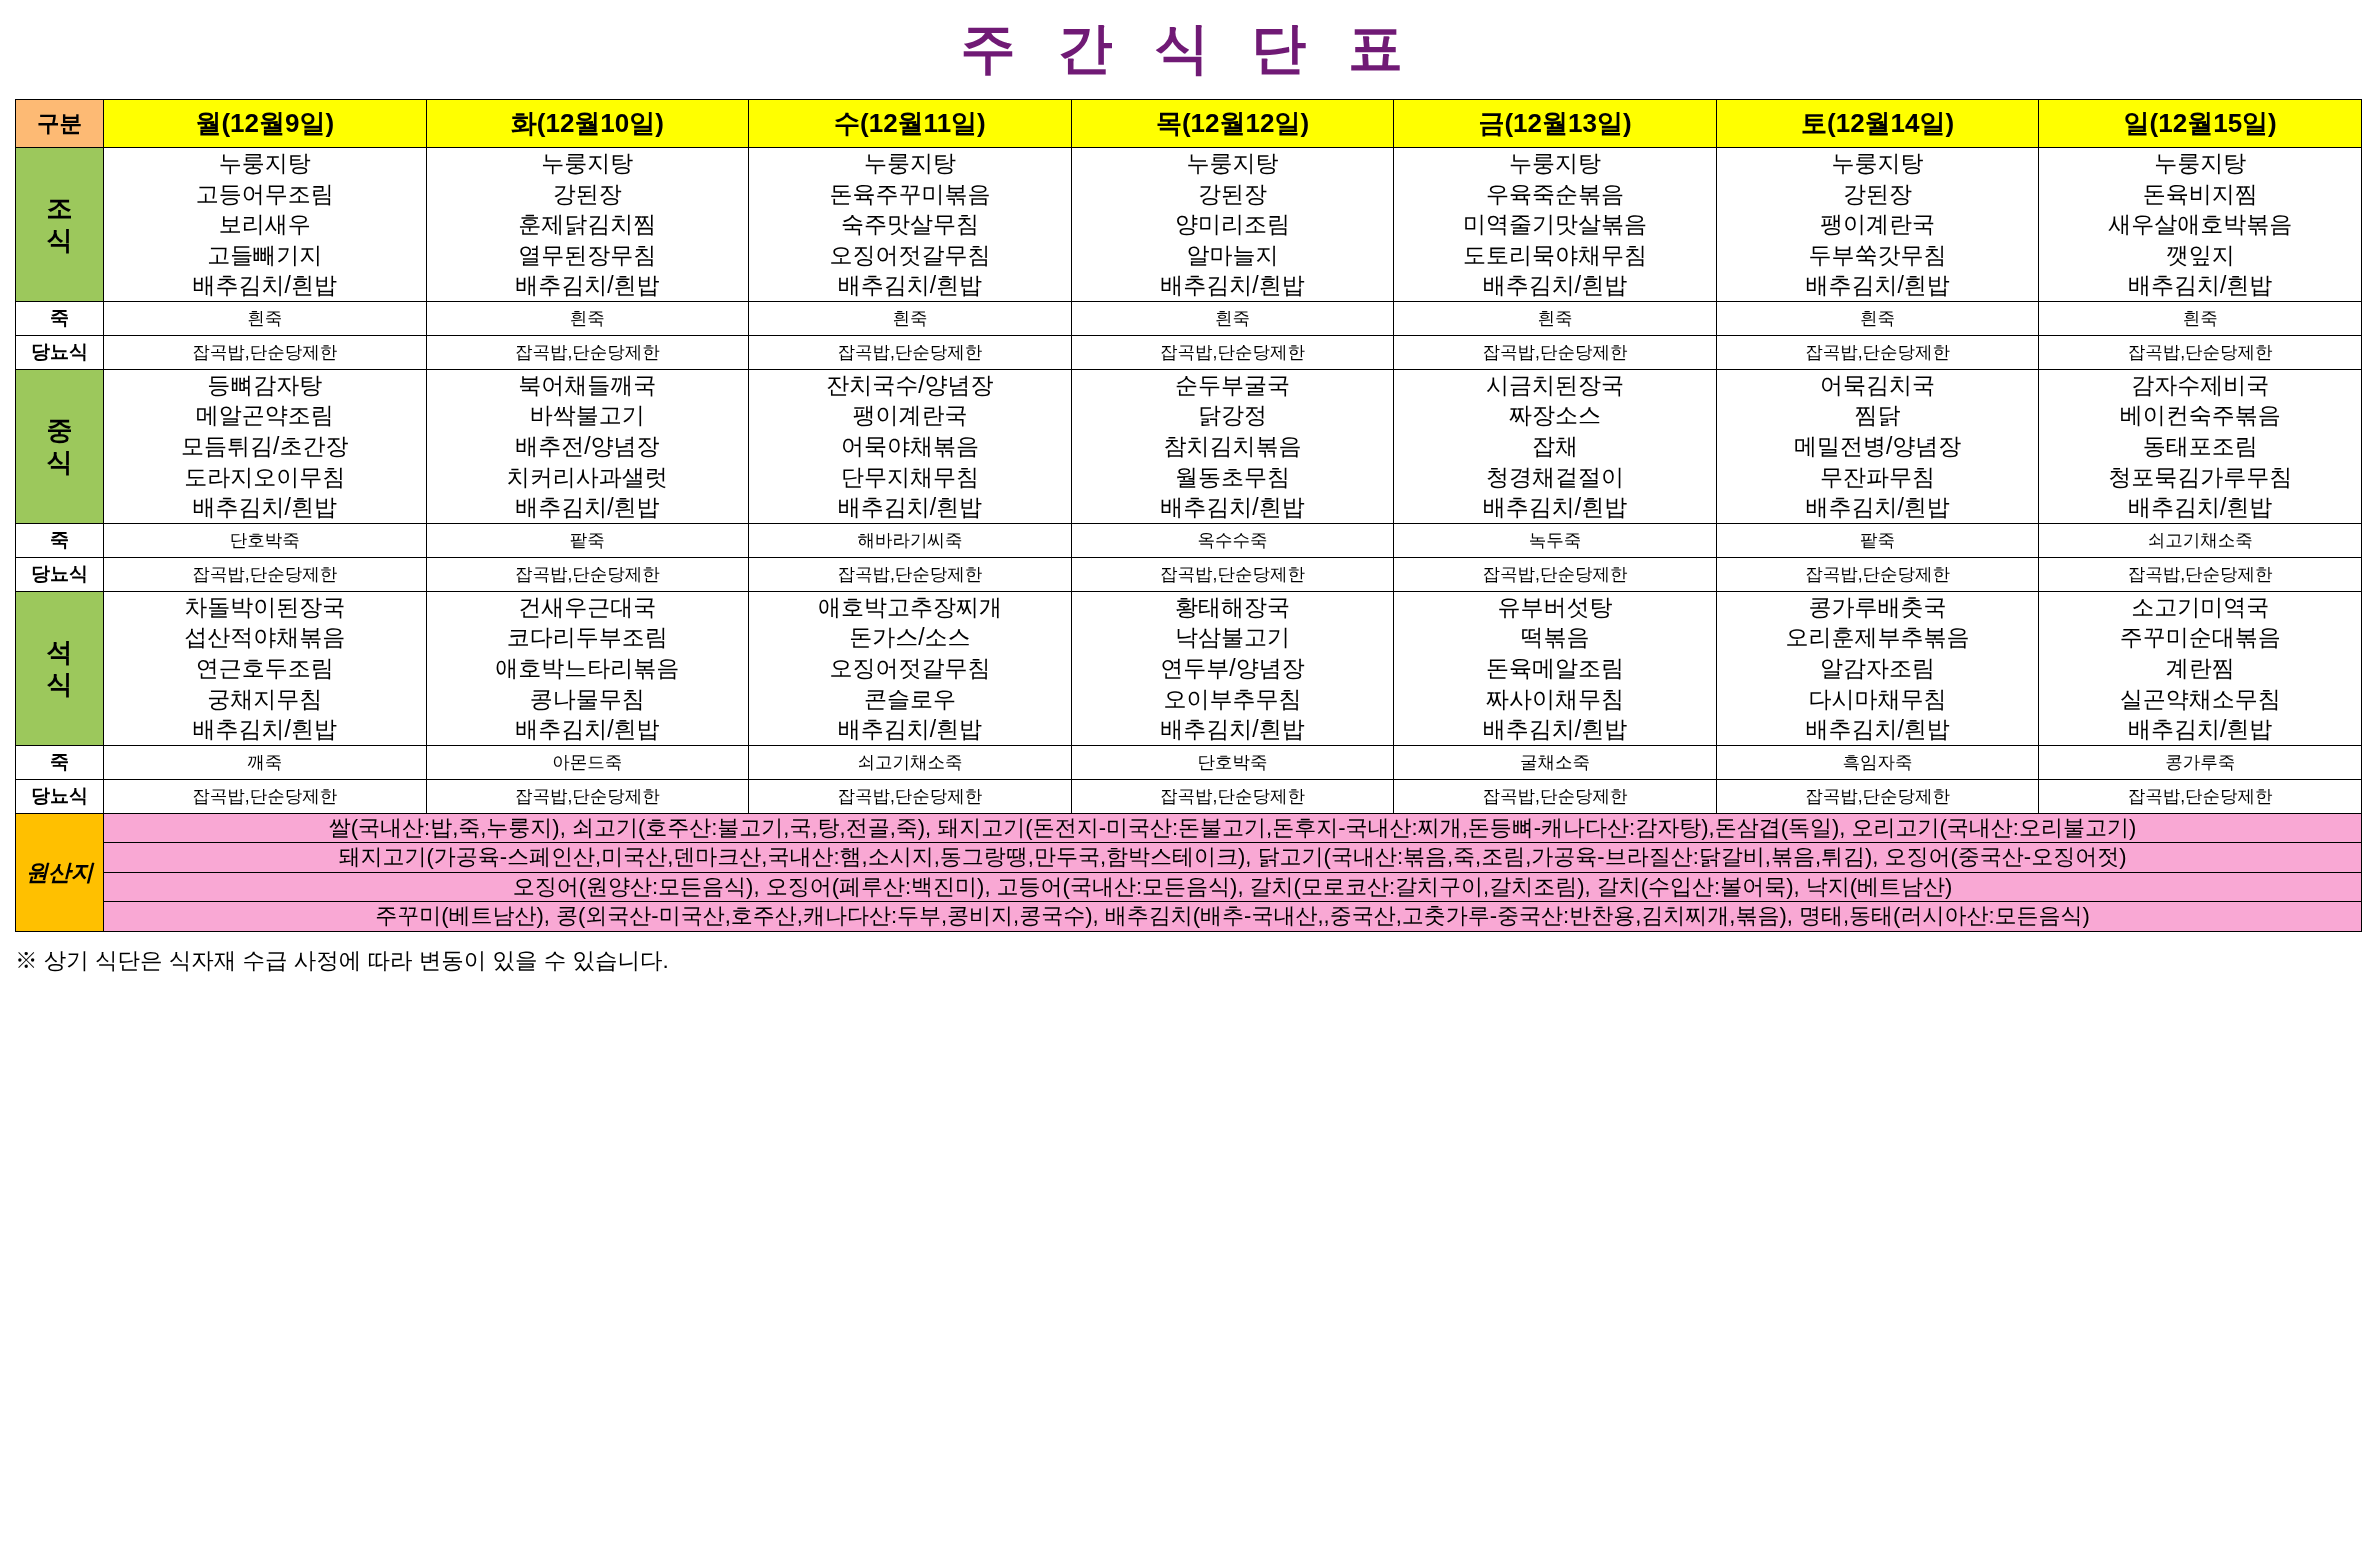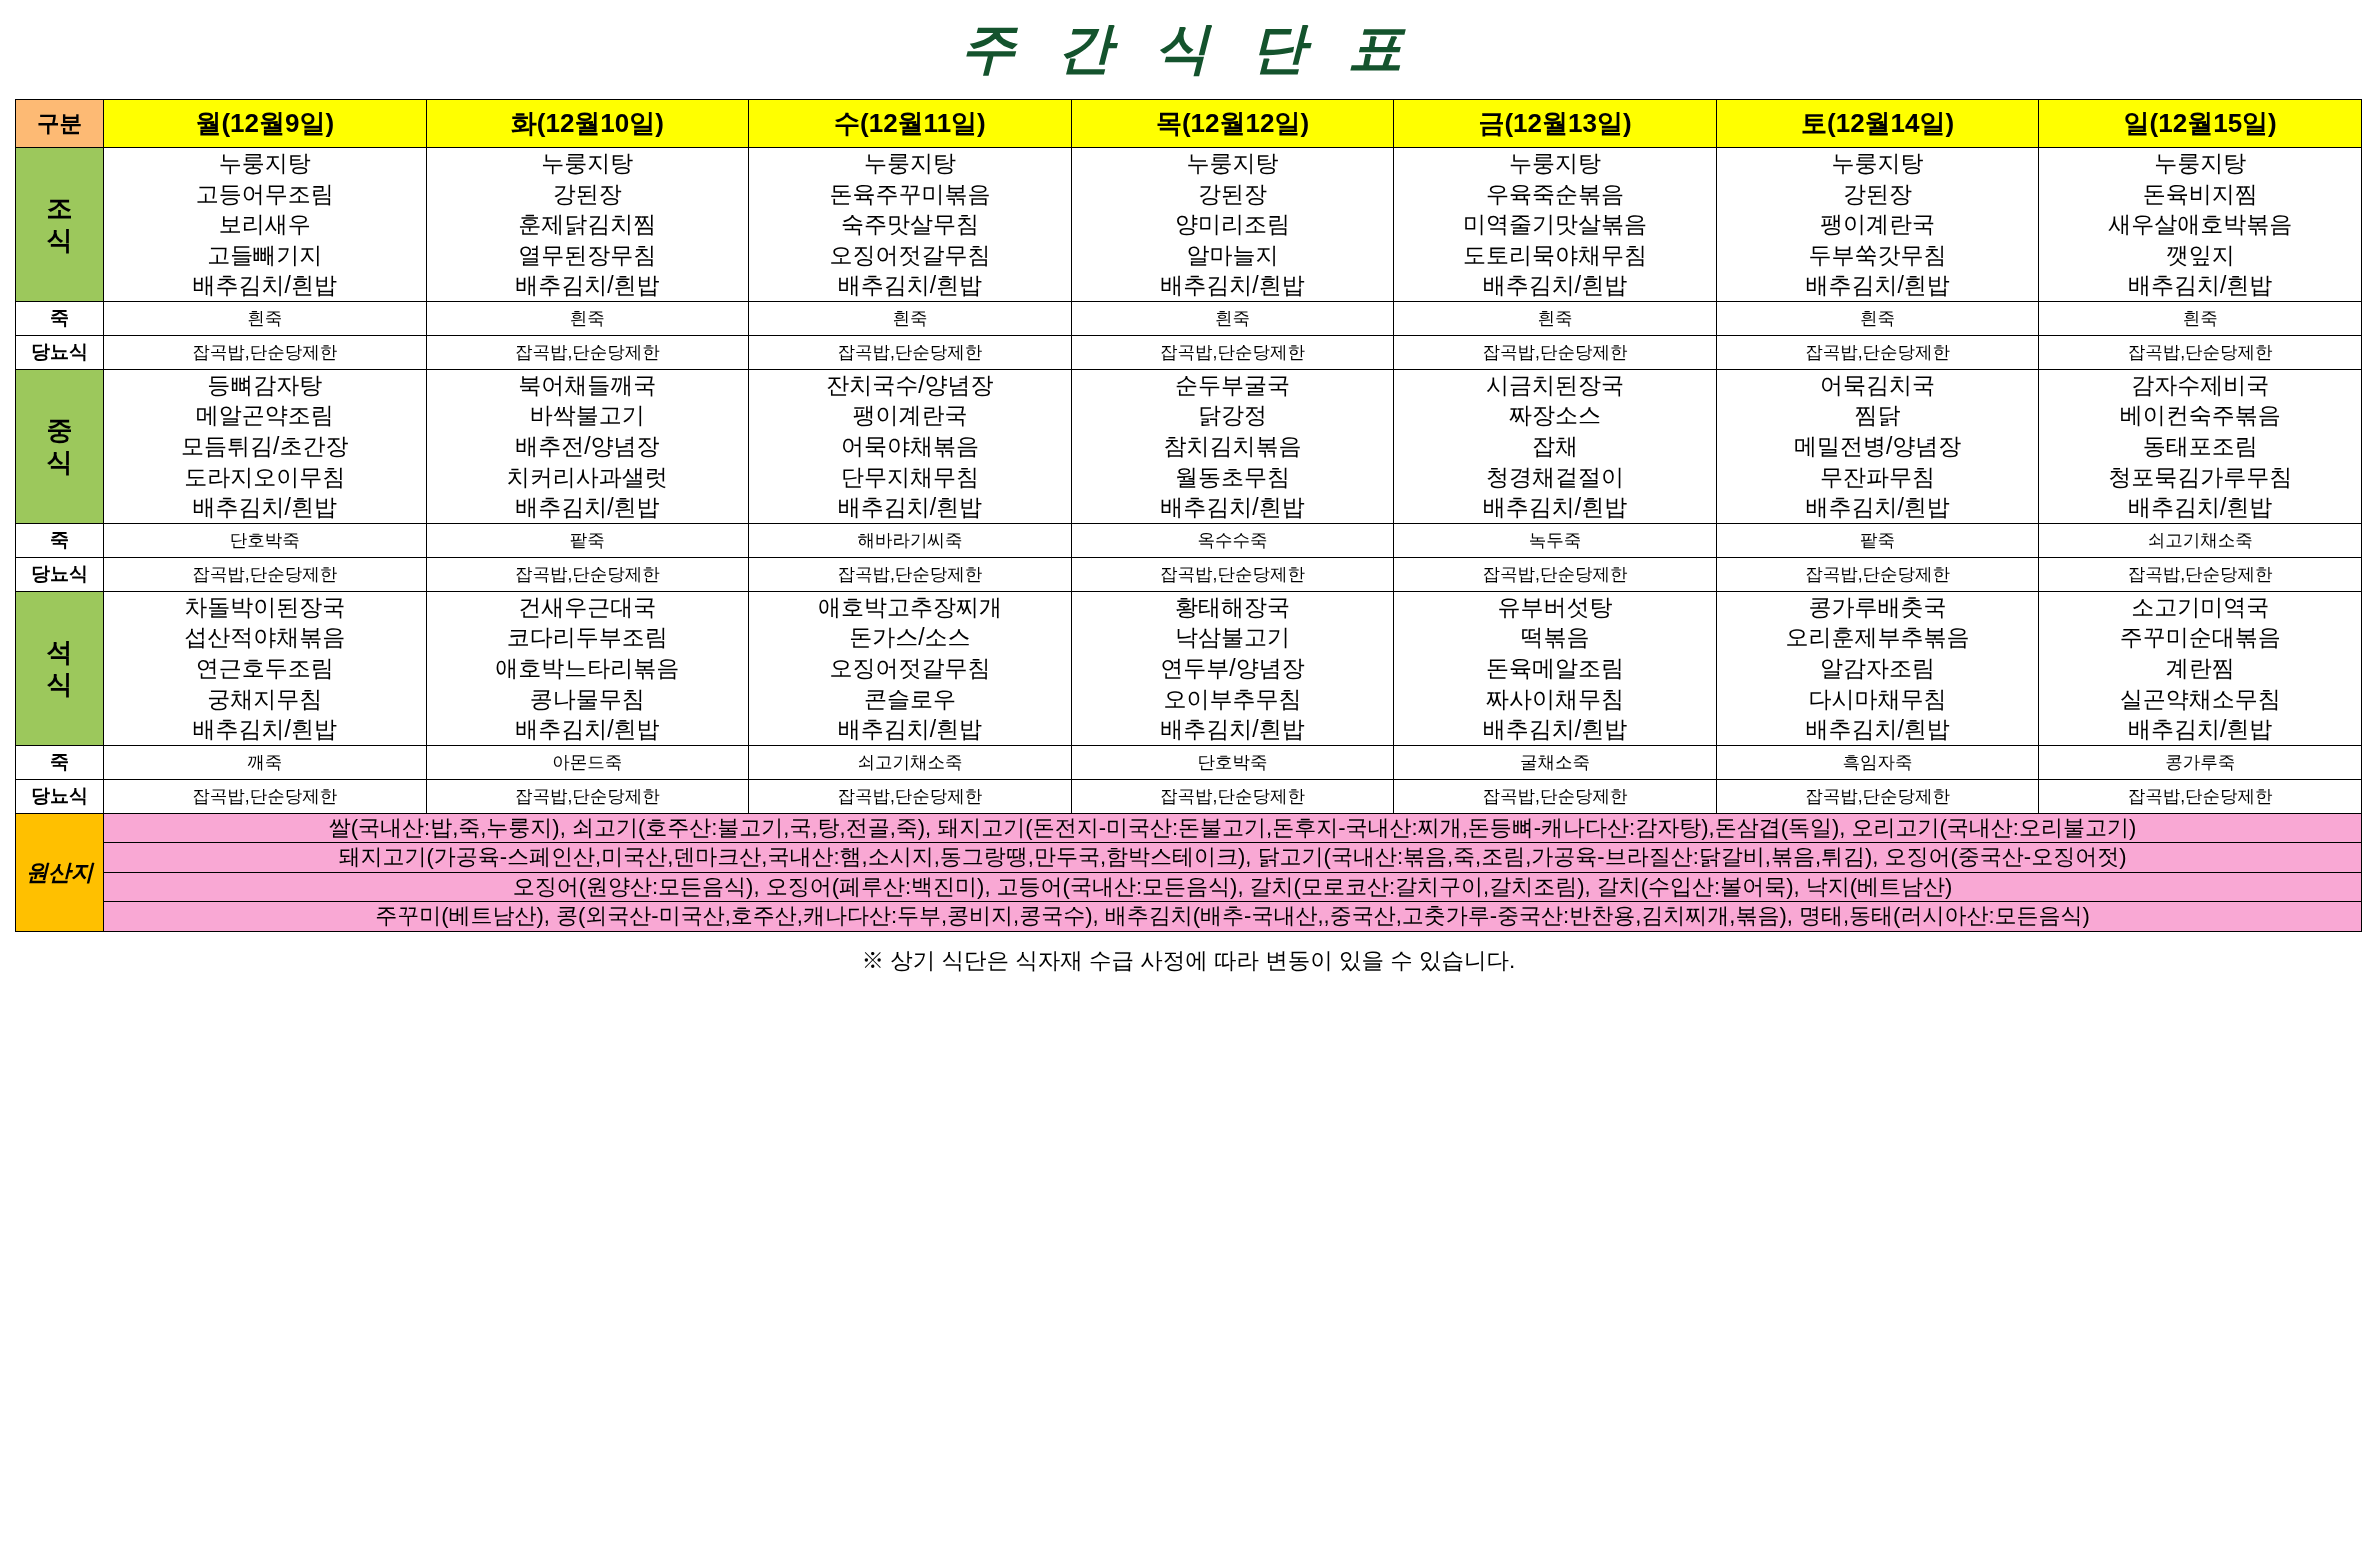--- a/index.html
+++ b/index.html
@@ -21,22 +21,21 @@
     padding: 0 15px;
     display: flex;
     flex-direction: column;
   }
   .title {
     text-align: center;
     font-size: 55px;
     font-weight: bold;
     letter-spacing: 13.3px;
     padding: 11.7px 0 13.3px 0;
-    color: #14532d;
-    font-style: italic;
+    color: #701a75;
   }
   table.menu {
     width: 100%;
     border-collapse: collapse;
     table-layout: fixed;
   }
   table.menu td, table.menu th {
     border: 1.7px solid #000000;
     text-align: center;
     vertical-align: middle;
@@ -91,21 +90,21 @@
     background: #f9a8d4;
     font-size: 22px;
     text-align: left;
     padding: 5.8px 8.3px 5.8px 10px;
     line-height: 1.3;
     white-space: nowrap;
     overflow: hidden;
   }
 
   .note {
-    text-align: center;
+    text-align: left;
     font-size: 22.5px;
     padding: 13.3px 0 10px 0;
   }
   .footer {
     background: #d9d9d9;
     border: 1.7px solid #000;
     border-top: 1.7px solid #000;
     text-align: center;
     font-size: 25px;
     font-weight: bold;

